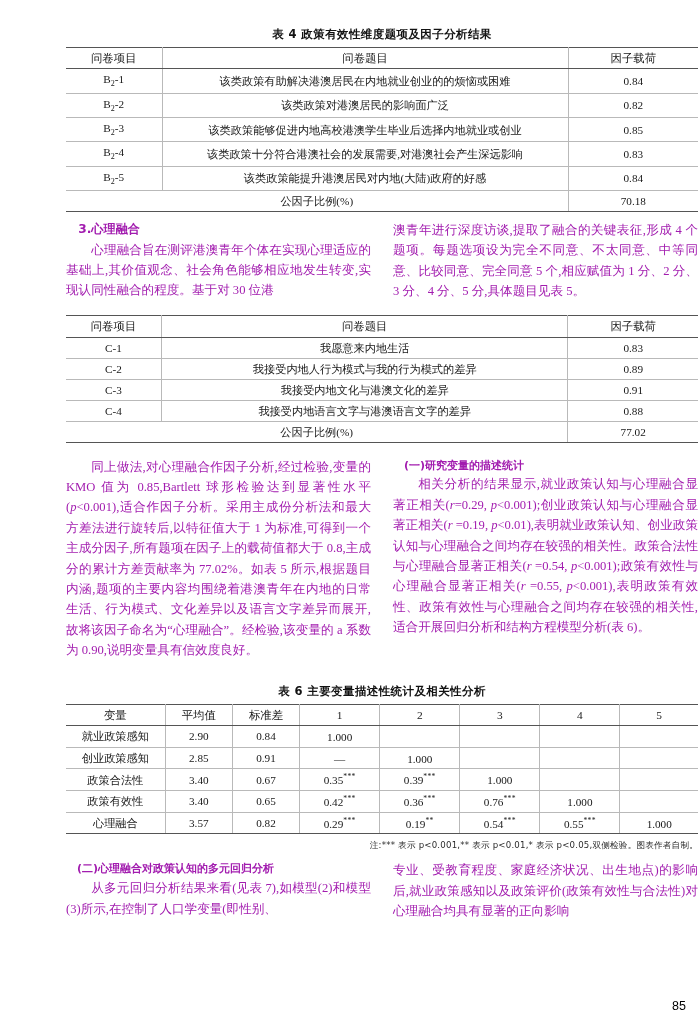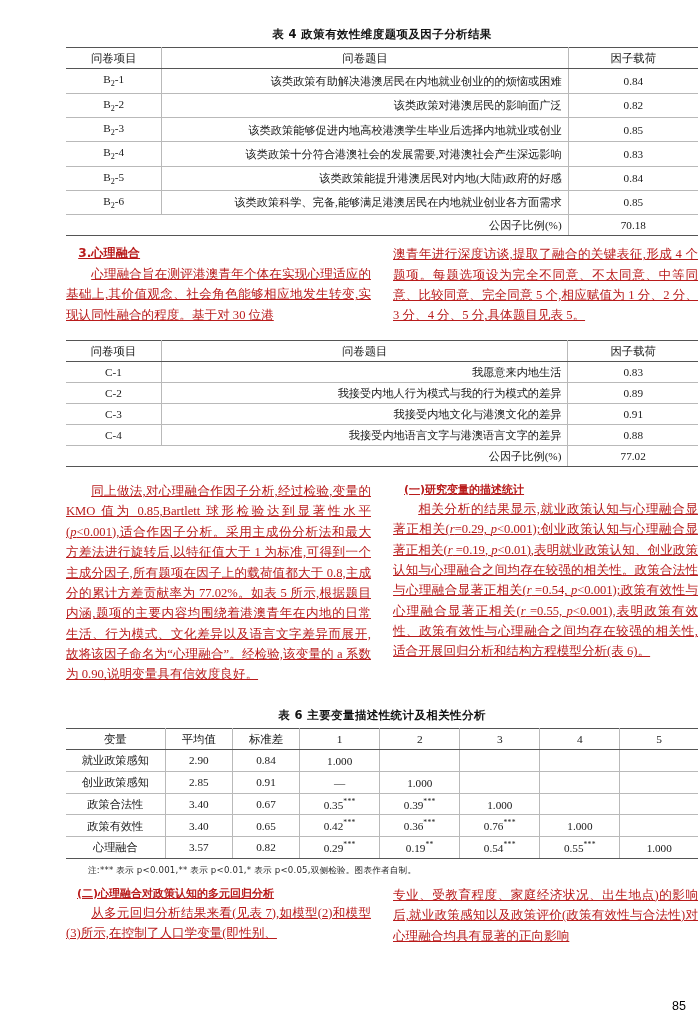--- a/index.html
+++ b/index.html
@@ -57,56 +57,56 @@
   table.doc-table .vline { border-right: 0.8px solid #b9b9b9; }
   table.doc-table thead tr th {
     border-top: 1.6px solid #555;
     border-bottom: 1.4px solid #555;
     font-size: 11.4px;
   }
   table.doc-table tbody tr:last-child td {
     border-bottom: 1.6px solid #555;
   }
   .c-center { text-align: center; }
-  .c-left   { text-align: right; }
+  .c-left   { text-align: center; }
   .sub { font-size: 0.72em; vertical-align: sub; }
   .sup-star { font-size: 0.68em; vertical-align: super; letter-spacing: 0.3px; }
 
   
   .q-col-item { width: 88px; }
   .q-col-q    { width: 420px; }
   .q-col-load { width: 124px; }
 
   
   .t6-col-var { width: 110px; }
   .t6-col-num { width: 65px; }
   .t6-col-c   { width: 78px; }
 
   .table-note {
     font-family: "DejaVu Sans", "Liberation Sans", sans-serif;
     font-size: 8.6px;
     color: #2a2a2a;
     padding: 6px 0 0 22px;
     letter-spacing: 0.2px;
+    text-align: right;
   }
 
   
   .cols {
     display: flex;
     gap: 22px;
     width: 632px;
   }
   .col {
     width: 305px;
     font-size: 12.6px;
     line-height: 1.62;
     text-align: justify;
     text-justify: inter-ideograph;
-    color: #b91c1c;
-    text-decoration: underline;
+    color: #a21caf;
   }
   .col p { margin: 0; }
   .indent { text-indent: 2em; }
   .sub-head {
     font-family: "DejaVu Sans", "Liberation Sans", sans-serif;
     font-weight: bold;
     font-size: 12.2px;
     text-indent: 1em;
     margin: 0;
   }
@@ -173,25 +173,20 @@
           </tr>
           <tr>
             <td class="c-center vline">B<span class="sub">2</span>-4</td>
             <td class="c-left vline">该类政策十分符合港澳社会的发展需要,对港澳社会产生深远影响</td>
             <td class="c-center">0.83</td>
           </tr>
           <tr>
             <td class="c-center vline">B<span class="sub">2</span>-5</td>
             <td class="c-left vline">该类政策能提升港澳居民对内地(大陆)政府的好感</td>
             <td class="c-center">0.84</td>
-          </tr>
-          <tr>
-            <td class="c-center vline">B<span class="sub">2</span>-6</td>
-            <td class="c-left vline">该类政策科学、完备,能够满足港澳居民在内地就业创业各方面需求</td>
-            <td class="c-center">0.85</td>
           </tr>
           <tr>
             <td class="c-left vline" colspan="2">公因子比例(%)</td>
             <td class="c-center">70.18</td>
           </tr>
         </tbody>
       </table>
     </div>
 
     <div class="spacer-sm"></div>

